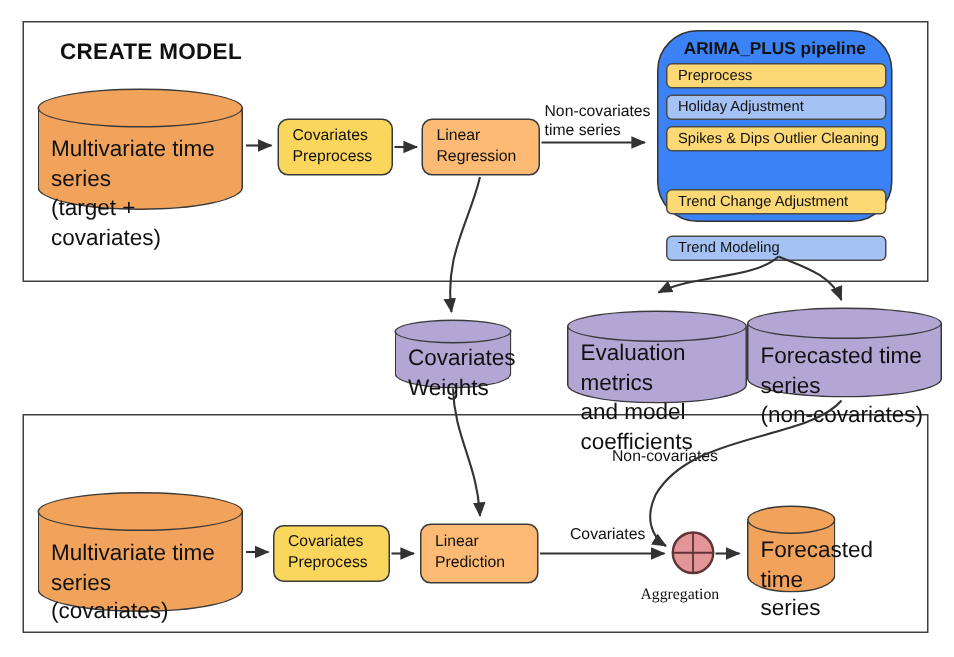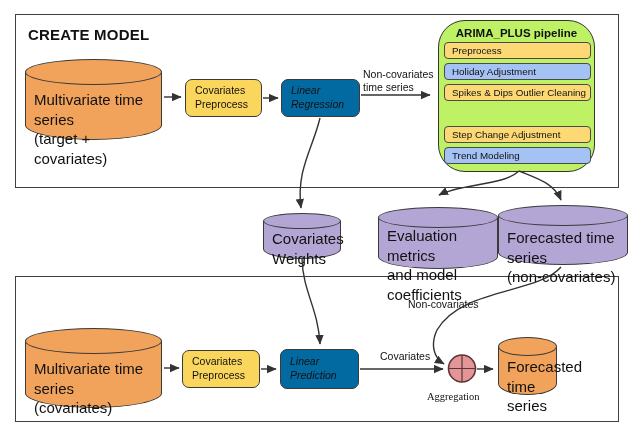--- a/index.html
+++ b/index.html
@@ -1,29 +1,29 @@
 <!DOCTYPE html>
 <html><head>
 <meta charset="utf-8">
 <style>
   html,body{margin:0;padding:0;background:#ffffff;}
   #canvas{
     position:relative;width:636px;height:438px;background:#ffffff;overflow:hidden;
     font-family:"Liberation Sans", sans-serif;color:#111;
   }
   .section{position:absolute;border:1.6px solid #3f3f3f;box-sizing:border-box;background:transparent;}
-  .section-title{position:absolute;font-size:15px;font-weight:bold;letter-spacing:.2px;white-space:nowrap;}
+  .section-title{position:absolute;font-size:15px;font-weight:bold;letter-spacing:.2px;white-space:nowrap;margin-left:12px;}
   
   .pbox{
     position:absolute;border:1.4px solid #3a3a3a;border-radius:7px;box-sizing:border-box;
     display:flex;align-items:center;padding-left:9px;font-size:10.5px;line-height:1.3;
     white-space:pre-line;
   }
   .yellow{background:#FBD65D;}
-  .green{background:#0369a1;font-style:italic;}
+  .green{background:#fdba74;}
   
   .cyl{position:absolute;}
   .cyl .cyl-top{
     position:absolute;left:0;right:0;top:0;height:var(--eh);
     background:var(--fill);border:1.4px solid #3a3a3a;border-radius:50%;
     box-sizing:border-box;z-index:2;
   }
   .cyl .cyl-body{
     position:absolute;left:0;right:0;top:calc(var(--eh)/2);bottom:0;
     background:var(--fill);border:1.4px solid #3a3a3a;border-top:none;
@@ -31,22 +31,22 @@
     box-sizing:border-box;z-index:1;
   }
   .cyl .cyl-label{
     position:absolute;left:9px;right:3px;z-index:3;
     font-size:15px;line-height:1.3;white-space:pre-line;
   }
   .cyl.orange{--fill:#F2A35B;}
   .cyl.purple{--fill:#B3A6D5;}
   
   #pipeline{
-    position:absolute;left:438px;top:20px;width:157px;height:152px;
-    background:#bef264;border:1.4px solid #333;border-radius:27px;box-sizing:border-box;z-index:2;
+    position:absolute;left:438px;top:20px;width:157px;height:128px;
+    background:#3b82f6;border:1.4px solid #333;border-radius:27px;box-sizing:border-box;z-index:2;
   }
   #pipeline .ptitle{
     position:absolute;left:0;right:0;top:6px;text-align:center;
     font-size:11.5px;font-weight:bold;
   }
   .prow{
     position:absolute;left:5px;width:147px;height:17px;
     border:1.2px solid #4a4a4a;border-radius:4px;box-sizing:border-box;
     display:flex;align-items:center;padding-left:7px;font-size:9.8px;white-space:nowrap;
   }
@@ -89,23 +89,23 @@
     <div class="prow ryellow" style="top:21px;">
         <span>Preprocess</span>
       </div>
     <div class="prow ryellow" style="top:63px;">
         <span>Spikes &amp; Dips Outlier Cleaning</span>
       </div>
     <div class="prow rblue" style="top:42px;">
         <span>Holiday Adjustment</span>
       </div>
     <div class="prow ryellow" style="top:105px;">
-        <span>Step Change Adjustment</span>
+        <span>Trend Change Adjustment</span>
       </div>
-    <div class="prow rblue" style="top:126px;">
+    <div class="prow rblue" style="top:136px;">
         <span>Trend Modeling</span>
       </div>
   </div>
 
   <div class="cyl purple" style="left:263px;top:213px;width:78px;height:46px;--eh:16px;">
     <div class="cyl-top"></div>
     <div class="cyl-body"></div>
     <div class="cyl-label" style="top:16px;">Covariates
 Weights</div>
   </div>

